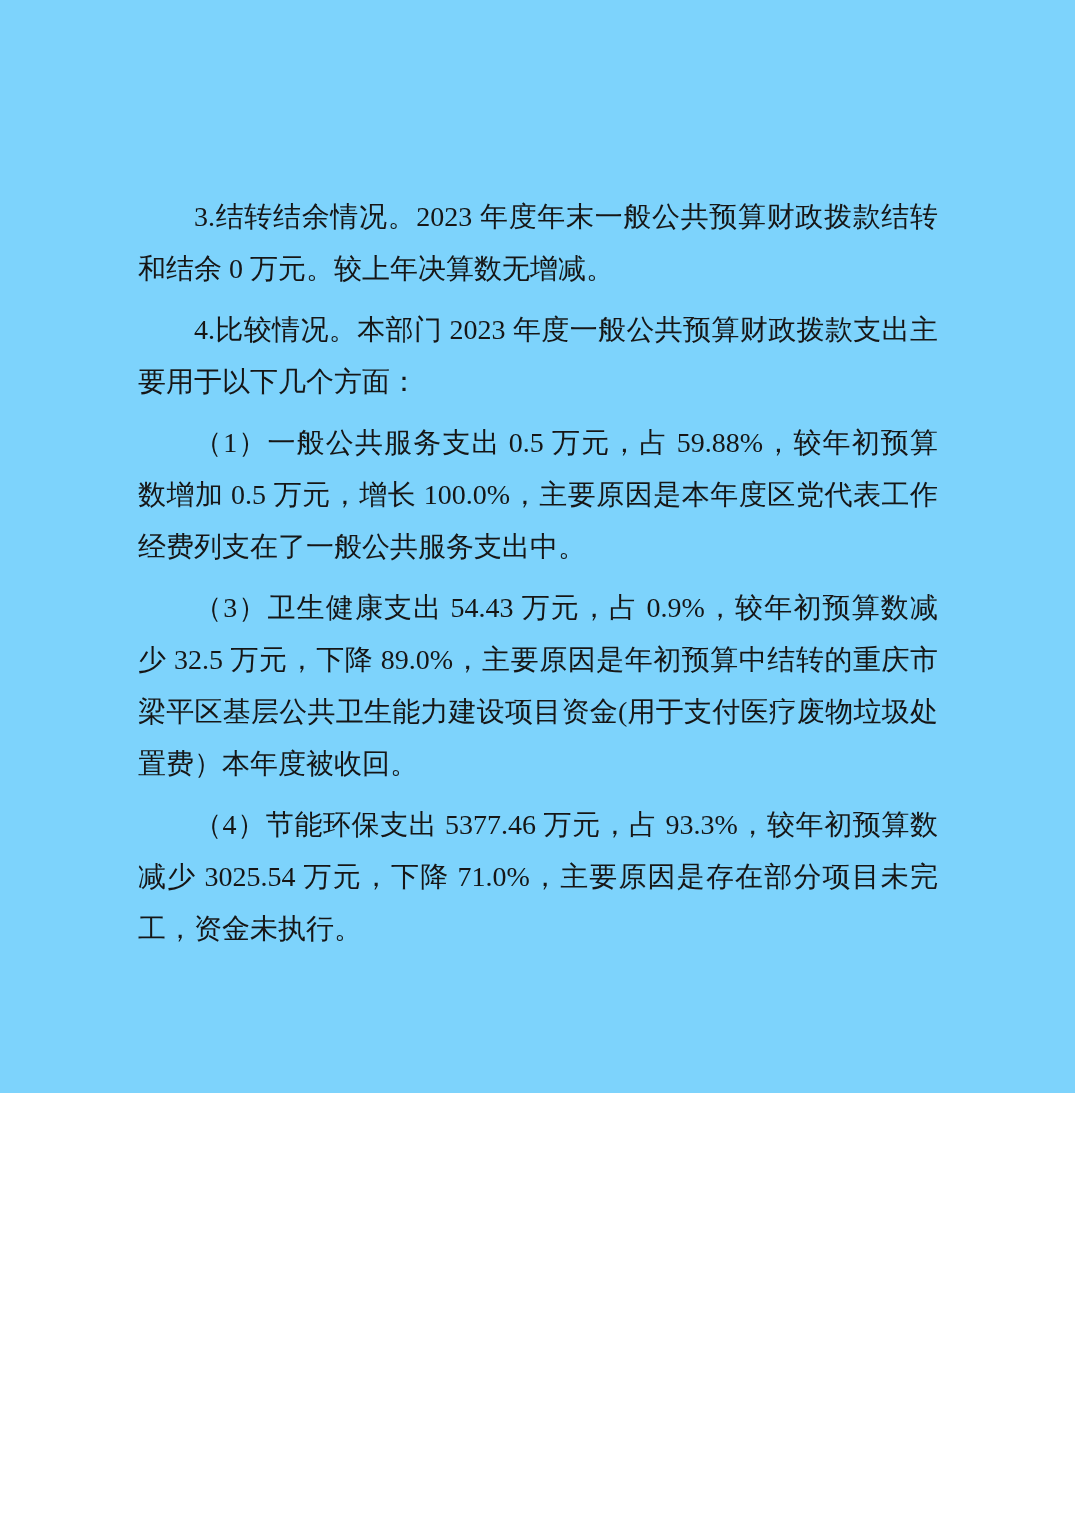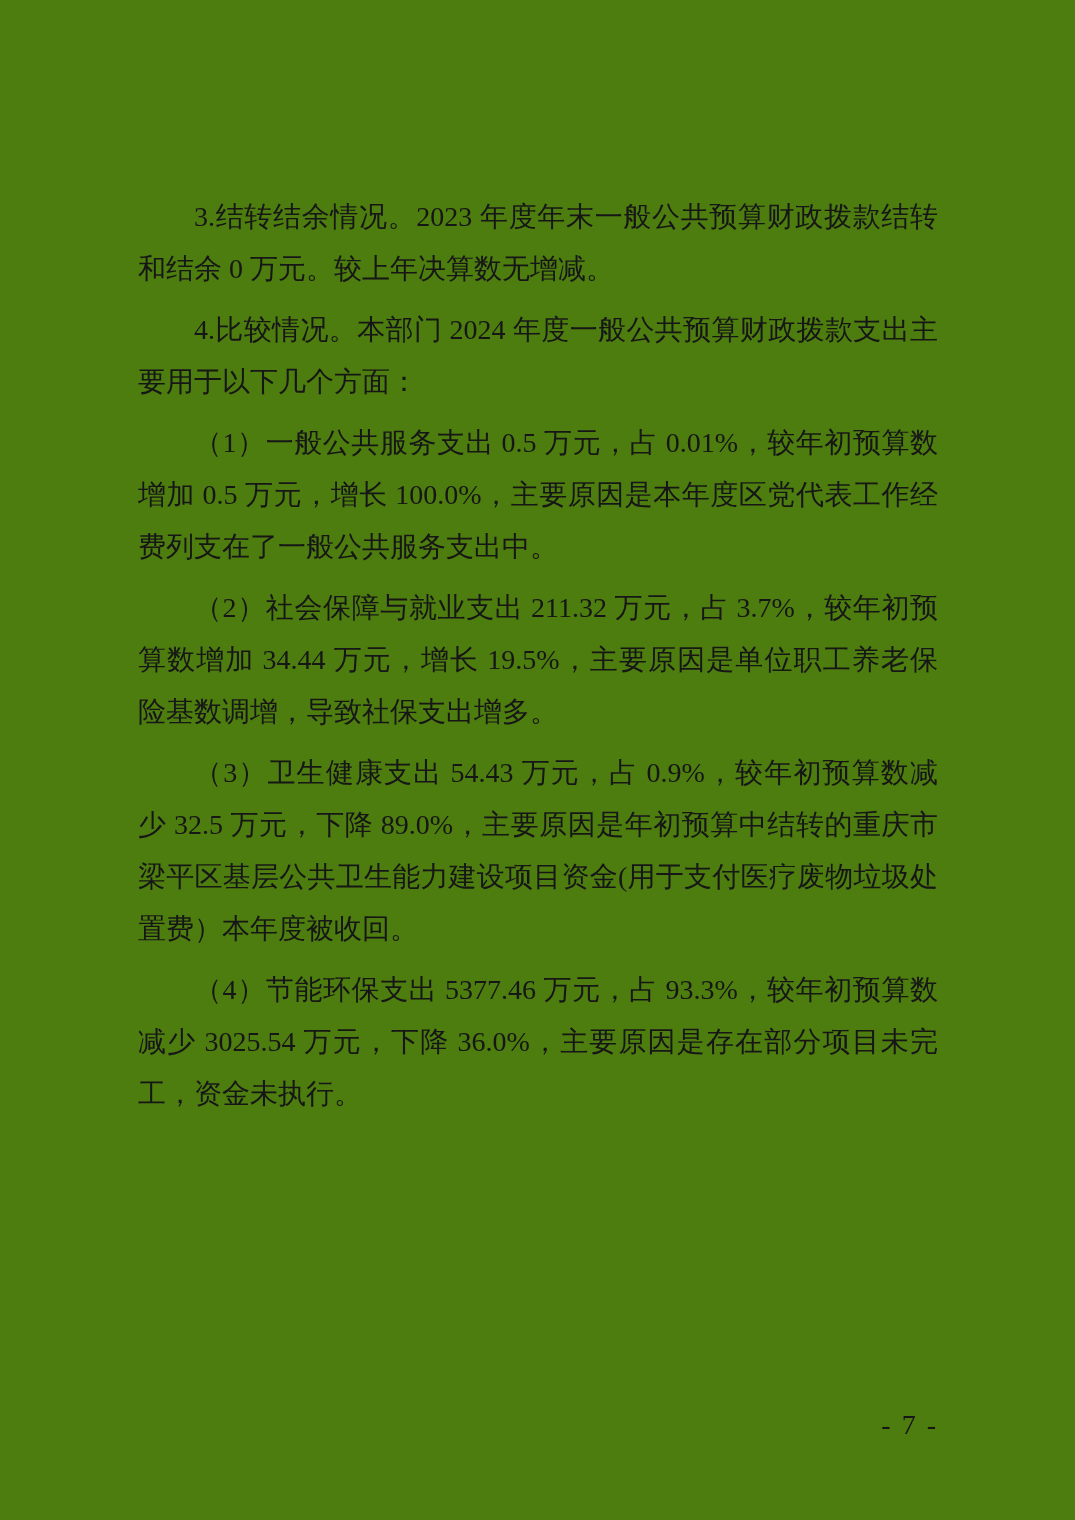--- a/index.html
+++ b/index.html
@@ -7,22 +7,22 @@
   html, body {
     width: 1075px;
     height: 1520px;
     background: #ffffff;
     font-family: "Liberation Serif", "DejaVu Serif", serif;
   }
 
   .page {
     position: relative;
     width: 1075px;
-    height: 1520px;
-    background: #4d7c0f;
+    height: 1093px;
+    background: #7dd3fc;
     overflow: hidden;
   }
 
   .content {
     position: absolute;
     left: 138px;
     top: 191px;
     width: 800px;
     font-size: 28px;
     line-height: 52px;
@@ -47,21 +47,20 @@
     color: #161616;
     letter-spacing: 2px;
   }
 </style>
 </head>
 <body>
 
 <div class="page">
   <div class="content">
     <p>3.结转结余情况。2023 年度年末一般公共预算财政拨款结转和结余 0 万元。较上年决算数无增减。</p>
-    <p>4.比较情况。本部门 2024 年度一般公共预算财政拨款支出主要用于以下几个方面：</p>
-    <p>（1）一般公共服务支出 0.5 万元，占 0.01%，较年初预算数增加 0.5 万元，增长 100.0%，主要原因是本年度区党代表工作经费列支在了一般公共服务支出中。</p>
-    <p>（2）社会保障与就业支出 211.32 万元，占 3.7%，较年初预算数增加 34.44 万元，增长 19.5%，主要原因是单位职工养老保险基数调增，导致社保支出增多。</p>
+    <p>4.比较情况。本部门 2023 年度一般公共预算财政拨款支出主要用于以下几个方面：</p>
+    <p>（1）一般公共服务支出 0.5 万元，占 59.88%，较年初预算数增加 0.5 万元，增长 100.0%，主要原因是本年度区党代表工作经费列支在了一般公共服务支出中。</p>
     <p>（3）卫生健康支出 54.43 万元，占 0.9%，较年初预算数减少 32.5 万元，下降 89.0%，主要原因是年初预算中结转的重庆市梁平区基层公共卫生能力建设项目资金(用于支付医疗废物垃圾处置费）本年度被收回。</p>
-    <p>（4）节能环保支出 5377.46 万元，占 93.3%，较年初预算数减少 3025.54 万元，下降 36.0%，主要原因是存在部分项目未完工，资金未执行。</p>
+    <p>（4）节能环保支出 5377.46 万元，占 93.3%，较年初预算数减少 3025.54 万元，下降 71.0%，主要原因是存在部分项目未完工，资金未执行。</p>
   </div>
 
   <div class="page-number">- 7 -</div>
 </div>
 
 </body></html>

